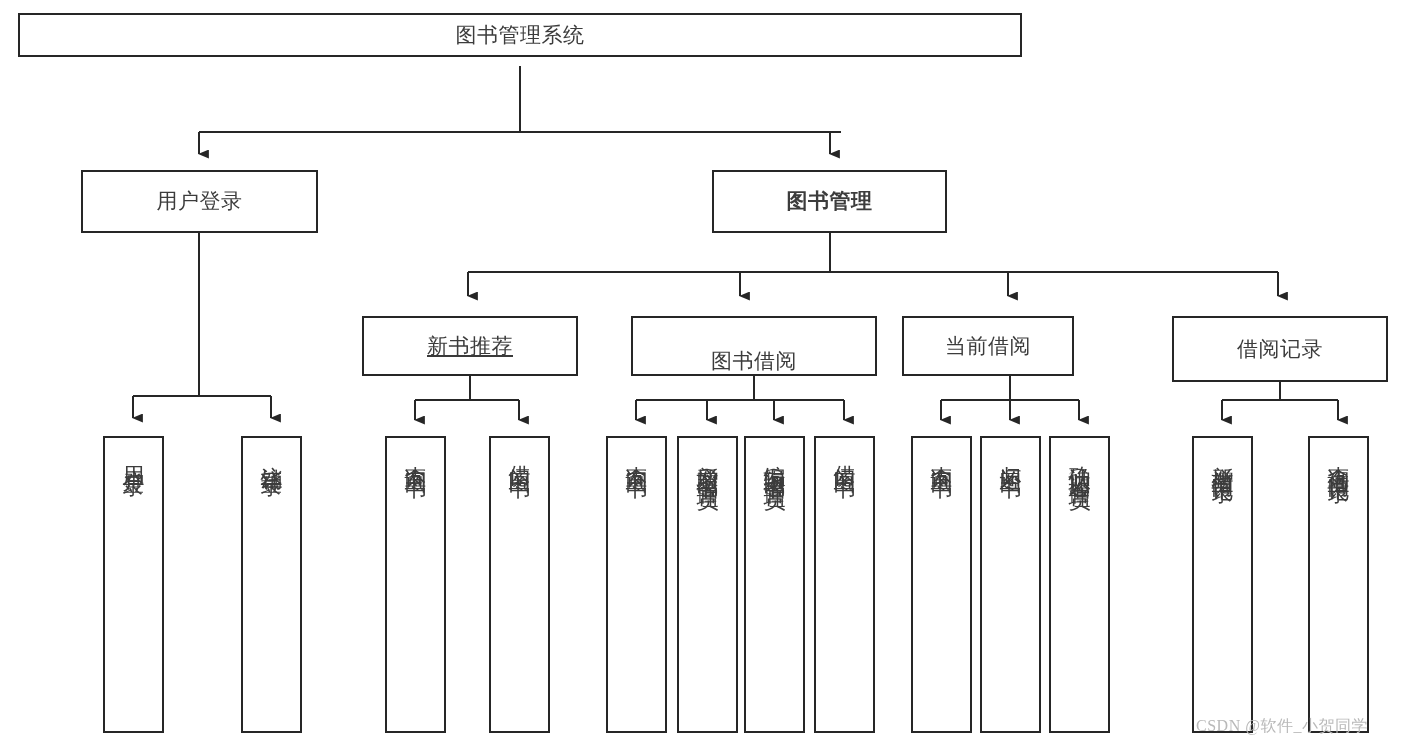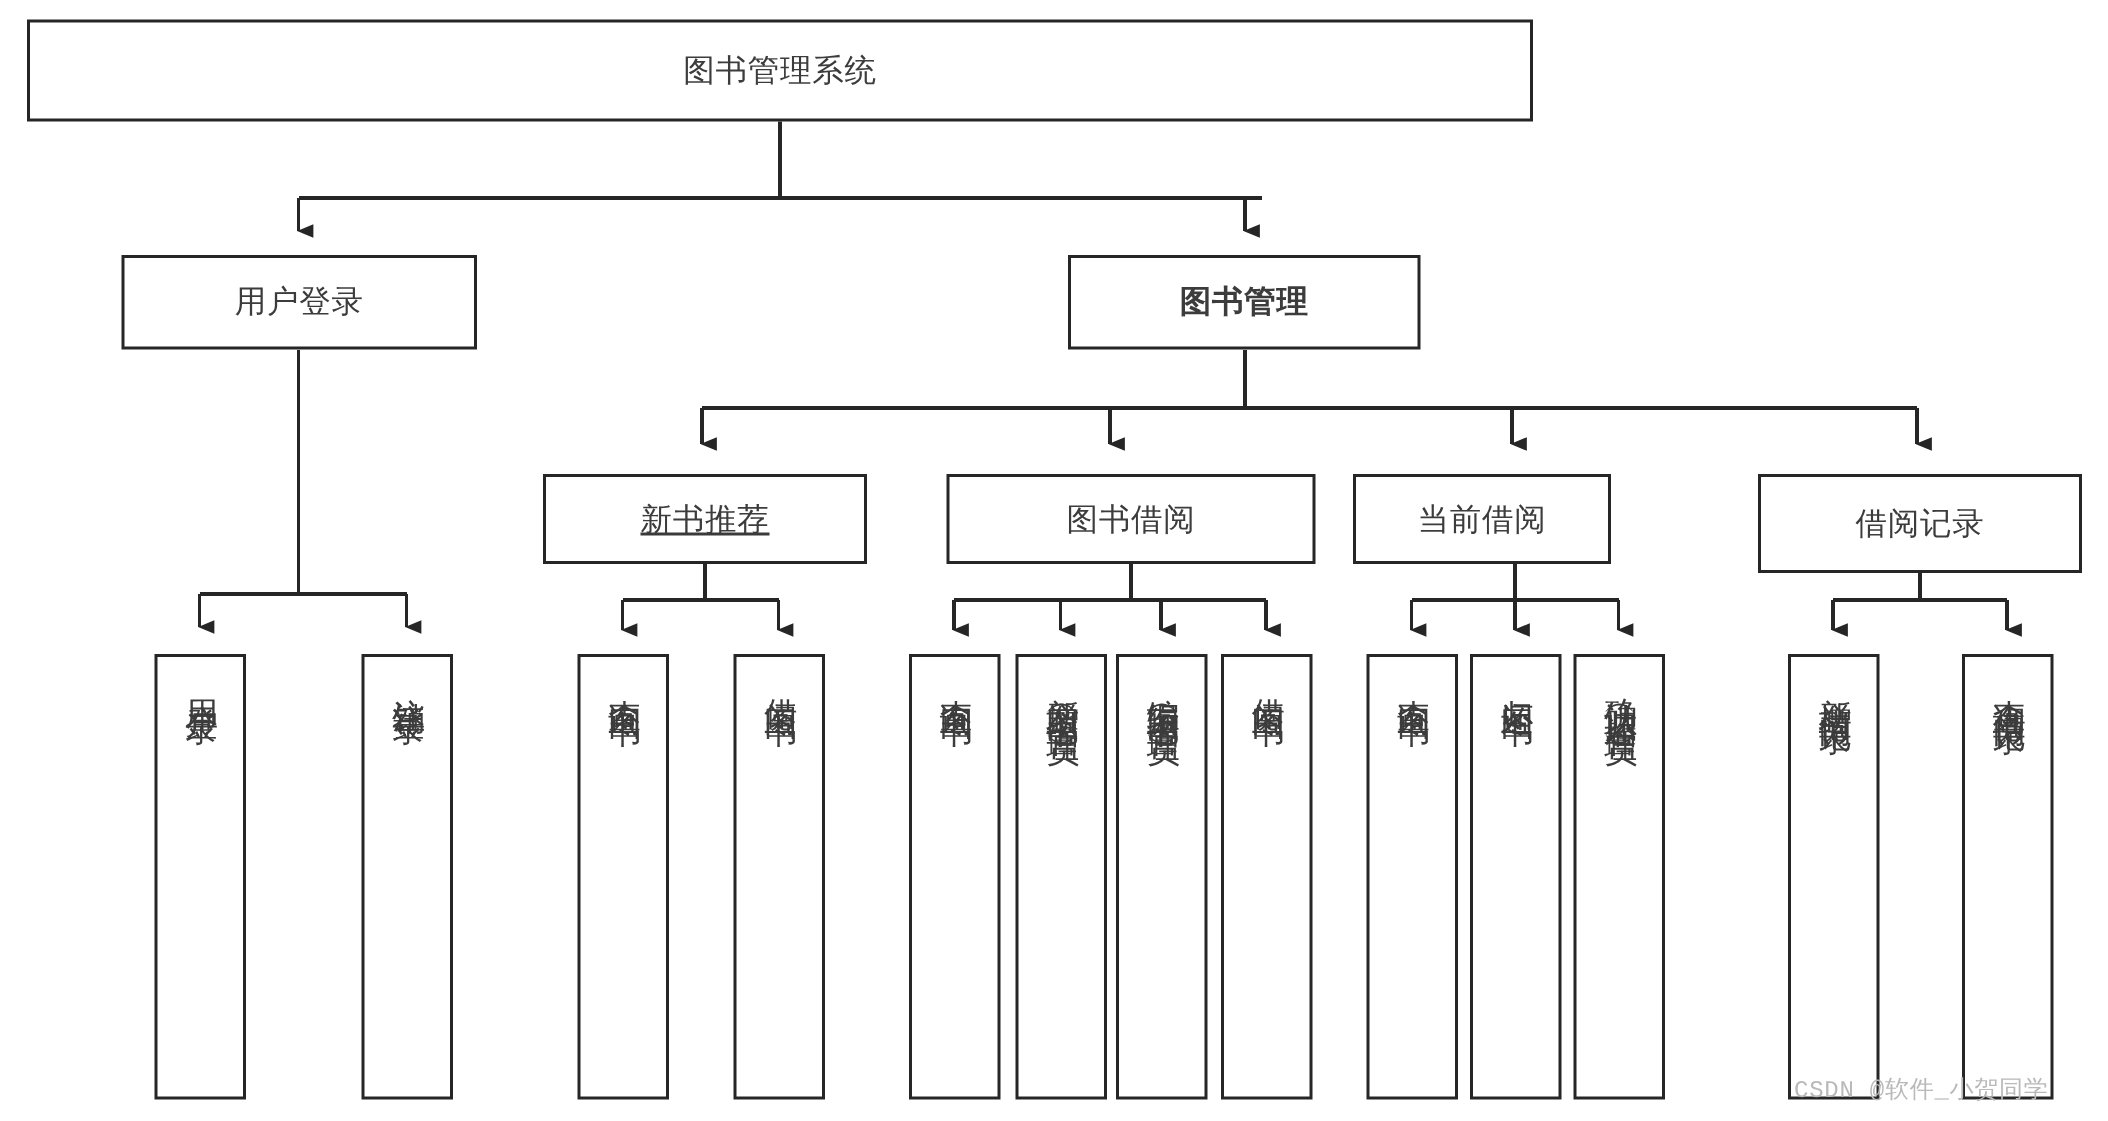--- a/index.html
+++ b/index.html
@@ -64,21 +64,21 @@
     font-size: 22px;
     letter-spacing: 3.5px;
     line-height: 1;
   }
   .watermark {
     position: absolute;
     font-size: 16px;
     color: #b9b9b9;
     letter-spacing: 0.5px;
     white-space: nowrap;
-    font-family: Liberation Mono, monospace;
+    font-family: Liberation Serif, serif;
   }
 </style>
 </head>
 <body>
 
 <div id="diagram-root">
 
   <svg id="wires" viewBox="0 0 1405 747" xmlns="http://www.w3.org/2000/svg">
     <defs>
       <marker id="arrow" viewBox="0 0 10 12" refX="5" refY="11" markerWidth="9" markerHeight="11" orient="auto-start-reverse" markerUnits="userSpaceOnUse">
@@ -122,37 +122,37 @@
       <path d="M1010,400 L1010,420" marker-end="url(#arrow)"></path>
       <path d="M1079,400 L1079,420" marker-end="url(#arrow)"></path>
 
       <path d="M1280,376 L1280,400"></path>
       <path d="M1222,400 L1338,400"></path>
       <path d="M1222,400 L1222,420" marker-end="url(#arrow)"></path>
       <path d="M1338,400 L1338,420" marker-end="url(#arrow)"></path>
     </g>
   </svg>
 
-  <div class="node root horiz" style="left:18px; top:13px; width:1004px; height:68px;">
+  <div class="node root horiz" style="left:18px; top:13px; width:1004px; height:44px;">
     <span class="label">图书管理系统</span>
   </div>
 
   <div class="node horiz" style="left:81px; top:170px; width:237px; height:63px;">
     <span class="label">用户登录</span>
   </div>
 
   <div class="node horiz" style="left:712px; top:170px; width:235px; height:63px;font-weight:bold;">
     <span class="label">图书管理</span>
   </div>
 
   <div class="node horiz" style="left:362px; top:316px; width:216px; height:60px;text-decoration:underline;">
     <span class="label">新书推荐</span>
   </div>
 
-  <div class="node horiz" style="left:631px; top:316px; width:246px; height:60px;">
+  <div class="node horiz" style="left:631px; top:316px; width:246px; height:60px;align-items:flex-end;">
     <span class="label">图书借阅</span>
   </div>
 
   <div class="node horiz" style="left:902px; top:316px; width:172px; height:60px;">
     <span class="label">当前借阅</span>
   </div>
 
   <div class="node horiz" style="left:1172px; top:316px; width:216px; height:66px;">
     <span class="label">借阅记录</span>
   </div>

